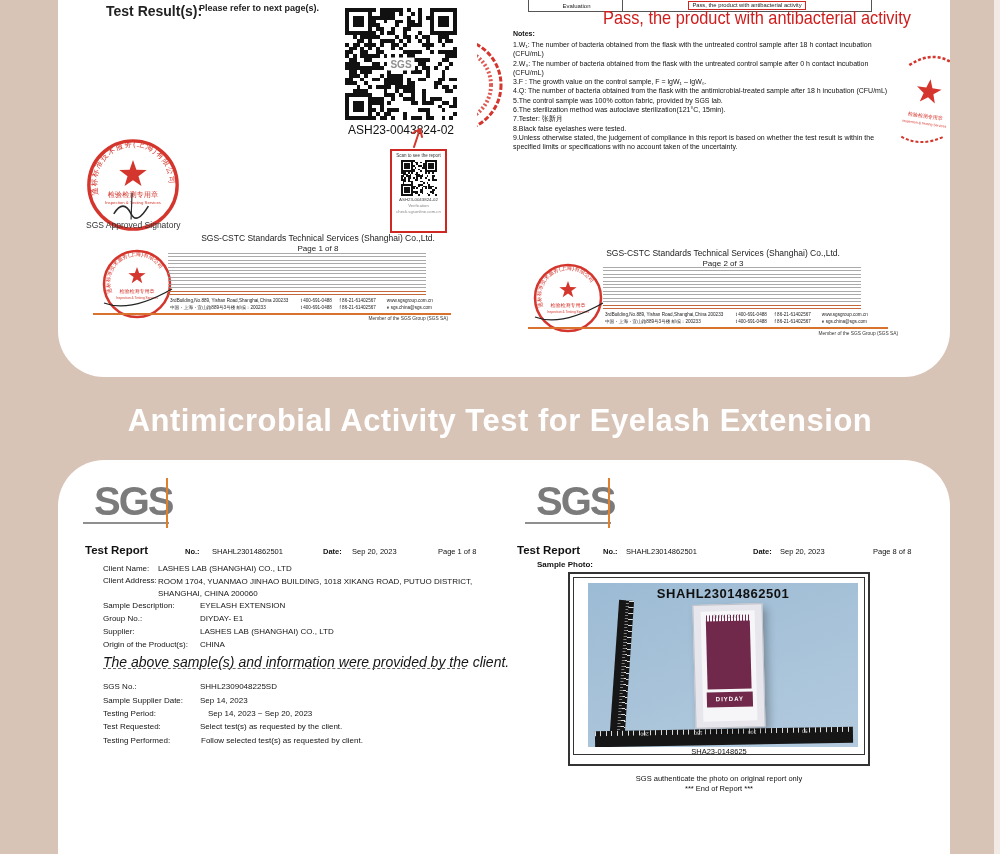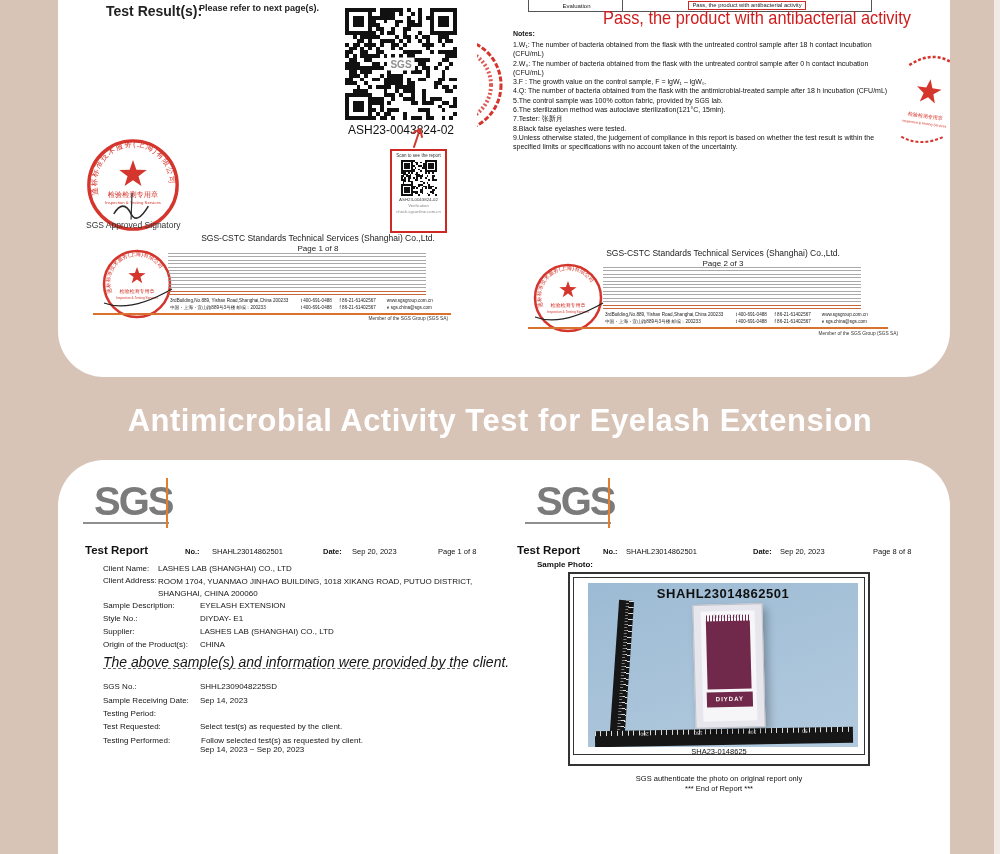--- a/index.html
+++ b/index.html
@@ -703,46 +703,46 @@
       <div class="rrow" style="left:45px;top:116px;">
         <span>Client Address:</span>
         <span class="v wrap" style="left:55px;">ROOM 1704, YUANMAO JINHAO BUILDING, 1018 XIKANG ROAD, PUTUO DISTRICT, SHANGHAI, CHINA 200060</span>
       </div>
 
       <div class="rrow" style="left:45px;top:141px;">
         <span>Sample Description:</span>
         <span class="v" style="left:97px;">EYELASH EXTENSION</span>
       </div>
       <div class="rrow" style="left:45px;top:154px;">
-        <span>Style No.:</span>
+        <span>Group No.:</span>
         <span class="v" style="left:97px;">DIYDAY- E1</span>
       </div>
       <div class="rrow" style="left:45px;top:167px;">
         <span>Supplier:</span>
         <span class="v" style="left:97px;">LASHES LAB (SHANGHAI) CO., LTD</span>
       </div>
       <div class="rrow" style="left:45px;top:180px;text-align:center;">
         <span>Origin of the Product(s):</span>
         <span class="v" style="left:97px;">CHINA</span>
       </div>
 
       <div class="abs provided" style="left:45px;top:194px;">The above sample(s) and information were provided by the client.</div>
       <div class="abs dash-sep" style="left:45px;top:208px;width:362px;"></div>
 
       <div class="rrow" style="left:45px;top:222px;">
         <span>SGS No.:</span>
         <span class="v" style="left:97px;">SHHL2309048225SD</span>
       </div>
       <div class="rrow" style="left:45px;top:236px;">
-        <span>Sample Receiving Date:</span>
+        <span>Sample Supplier Date:</span>
         <span class="v" style="left:97px;">Sep 14, 2023</span>
       </div>
       <div class="rrow" style="left:45px;top:249px;">
         <span>Testing Period:</span>
-        <span class="v" style="left:97px;margin-top:36px;">Sep 14, 2023 ~ Sep 20, 2023</span>
+        <span class="v" style="left:105px;">Sep 14, 2023 ~ Sep 20, 2023</span>
       </div>
       <div class="rrow" style="left:45px;top:262px;">
         <span>Test Requested:</span>
         <span class="v" style="left:97px;">Select test(s) as requested by the client.</span>
       </div>
       <div class="rrow" style="left:45px;top:276px;">
         <span>Testing Performed:</span>
         <span class="v" style="left:98px;">Follow selected test(s) as requested by client.</span>
       </div>
     </div>

